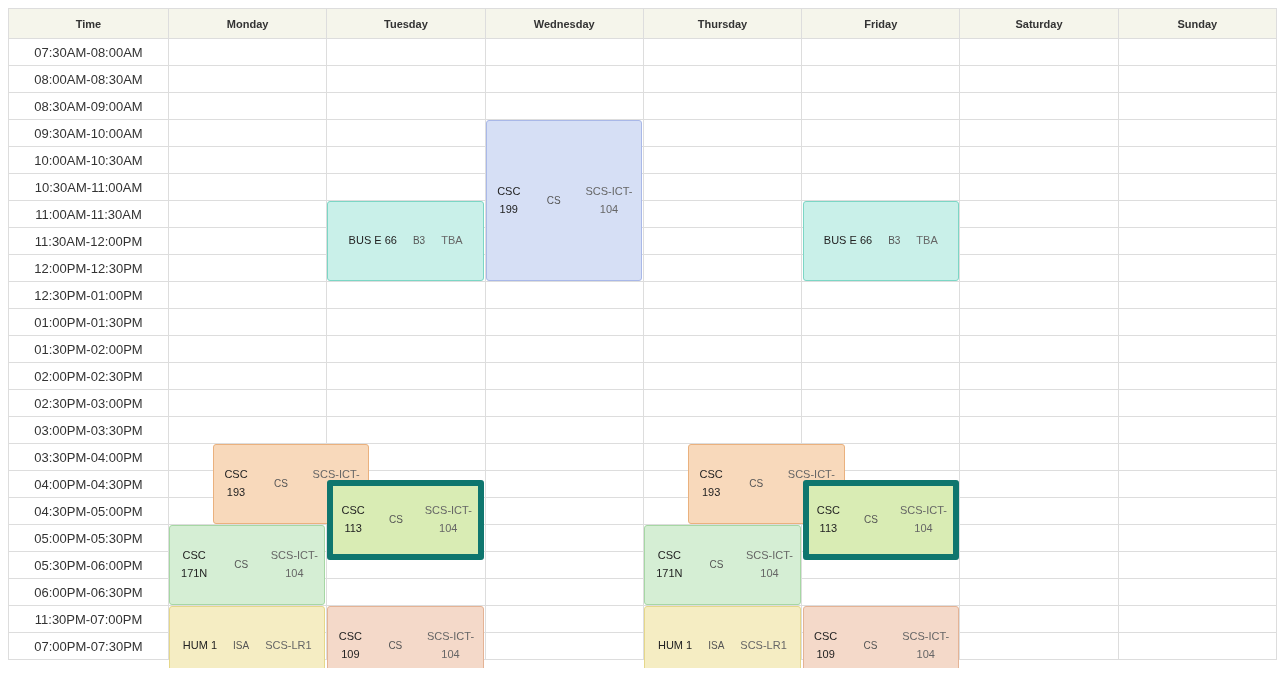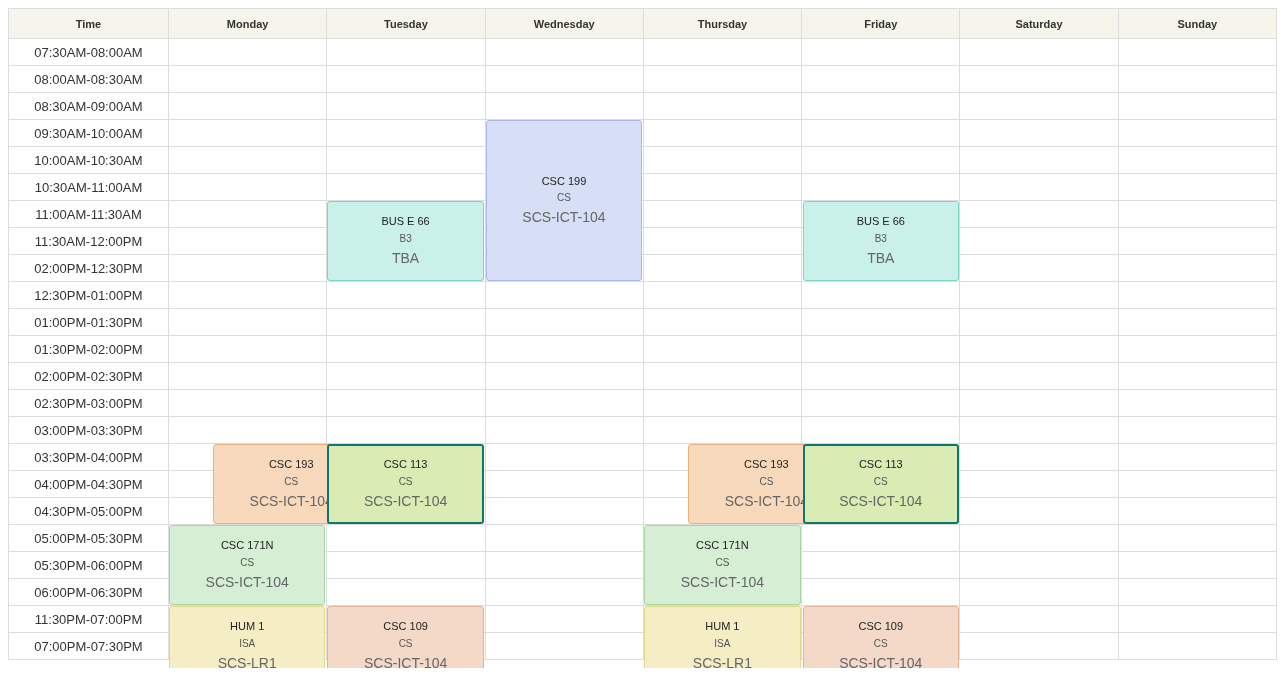--- a/index.html
+++ b/index.html
@@ -41,34 +41,35 @@
   }
   table.schedule th:first-child,
   table.schedule td:first-child {
     width: 160px;
   }
   .course-block {
     position: absolute;
     border-radius: 3px;
     text-align: center;
     display: flex;
-    flex-direction: column;
+    flex-direction: row;
     justify-content: center;
     align-items: center;
     font-size: 11px;
     line-height: 1.6;
+    gap: 16px;
   }
   .course-block .course-code { font-weight: normal; color: #222; }
   .course-block .course-section { font-size: 10px; color: #555; }
-  .course-block .course-room { font-size: 14px; color: #666; }
+  .course-block .course-room { font-size: 11px; color: #666; }
 
   .c-teal   { background: #c9f0e9; border: 1px solid #7cd6c5; }
   .c-blue   { background: #d6dff5; border: 1px solid #a9b8e8; }
   .c-orange { background: #f8d9bb; border: 1px solid #eab17e; margin-left: 44px; }
-  .c-lime   { background: #d9ecb4; border: 2px solid #0f766e; }
+  .c-lime   { background: #d9ecb4; border: 6px solid #0f766e; margin-top: 36px; }
   .c-mint   { background: #d5eed4; border: 1px solid #a6d7a4; }
   .c-yellow { background: #f5edc3; border: 1px solid #e5d78a; }
   .c-peach  { background: #f4d9c9; border: 1px solid #e4b395; }
 </style>
 </head>
 <body>
 
 <div class="schedule-wrapper">
   <table class="schedule">
     <thead>
@@ -158,21 +159,21 @@
           <td class="time-cell">11:30AM-12:00PM</td>
           <td></td>
           <td></td>
           <td></td>
           <td></td>
           <td></td>
           <td></td>
           <td></td>
         </tr>
         <tr>
-          <td class="time-cell">02:00PM-12:30PM</td>
+          <td class="time-cell">12:00PM-12:30PM</td>
           <td></td>
           <td></td>
           <td></td>
           <td></td>
           <td></td>
           <td></td>
           <td></td>
         </tr>
         <tr>
           <td class="time-cell">12:30PM-01:00PM</td>

